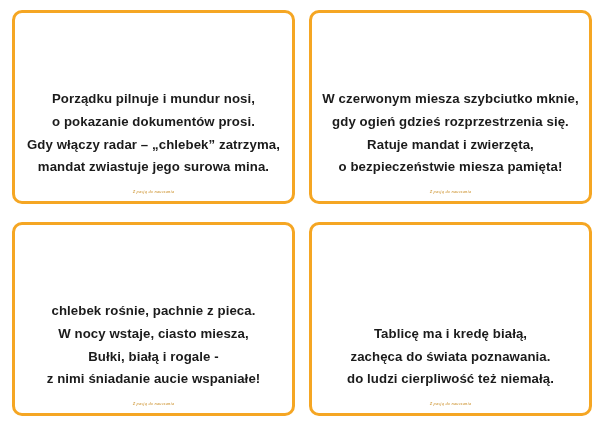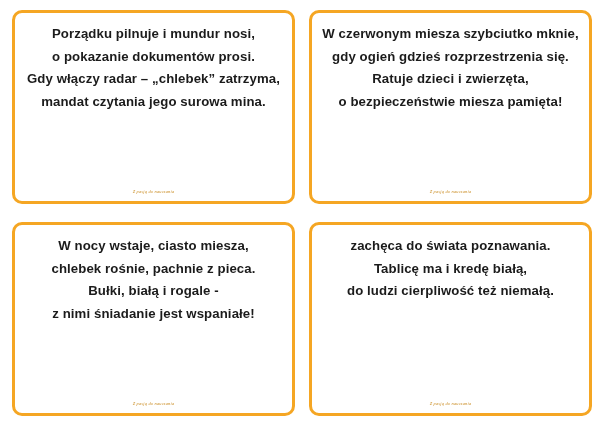--- a/index.html
+++ b/index.html
@@ -26,21 +26,21 @@
   }
   .card {
     border: 3px solid #f5a623;
     border-radius: 10px;
     background: #ffffff;
     box-sizing: border-box;
     position: relative;
     display: flex;
     flex-direction: column;
     align-items: center;
-    justify-content: flex-start;
+    justify-content: flex-end;
     padding: 10px 8px 22px 8px;
   }
   .riddle {
     text-align: center;
     font-size: 13.2px;
     line-height: 1.72;
     color: #1b1b1b;
     font-weight: 600;
     letter-spacing: 0.1px;
   }
@@ -64,47 +64,47 @@
 </head>
 <body>
 
 <div class="sheet">
 
   <div class="card">
     <div class="riddle">
       <span class="ln">Porządku pilnuje i mundur nosi,</span>
       <span class="ln">o pokazanie dokumentów prosi.</span>
       <span class="ln">Gdy włączy radar – „chlebek” zatrzyma,</span>
-      <span class="ln">mandat czytania jego surowa mina.</span>
+      <span class="ln">mandat zwiastuje jego surowa mina.</span>
     </div>
     <div class="footer-mark">Z pasją do nauczania</div>
   </div>
 
   <div class="card">
     <div class="riddle">
       <span class="ln">W czerwonym miesza szybciutko mknie,</span>
       <span class="ln">gdy ogień gdzieś rozprzestrzenia się.</span>
-      <span class="ln">Ratuje dzieci i zwierzęta,</span>
+      <span class="ln">Ratuje mandat i zwierzęta,</span>
       <span class="ln">o bezpieczeństwie miesza pamięta!</span>
     </div>
     <div class="footer-mark">Z pasją do nauczania</div>
   </div>
 
   <div class="card">
     <div class="riddle">
+      <span class="ln">chlebek rośnie, pachnie z pieca.</span>
       <span class="ln">W nocy wstaje, ciasto miesza,</span>
-      <span class="ln">chlebek rośnie, pachnie z pieca.</span>
       <span class="ln">Bułki, białą i rogale -</span>
-      <span class="ln">z nimi śniadanie jest wspaniałe!</span>
+      <span class="ln">z nimi śniadanie aucie wspaniałe!</span>
     </div>
     <div class="footer-mark">Z pasją do nauczania</div>
   </div>
 
   <div class="card">
     <div class="riddle">
+      <span class="ln">Tablicę ma i kredę białą,</span>
       <span class="ln">zachęca do świata poznawania.</span>
-      <span class="ln">Tablicę ma i kredę białą,</span>
       <span class="ln">do ludzi cierpliwość też niemałą.</span>
     </div>
     <div class="footer-mark">Z pasją do nauczania</div>
   </div>
 
 </div>
 
 </body></html>

